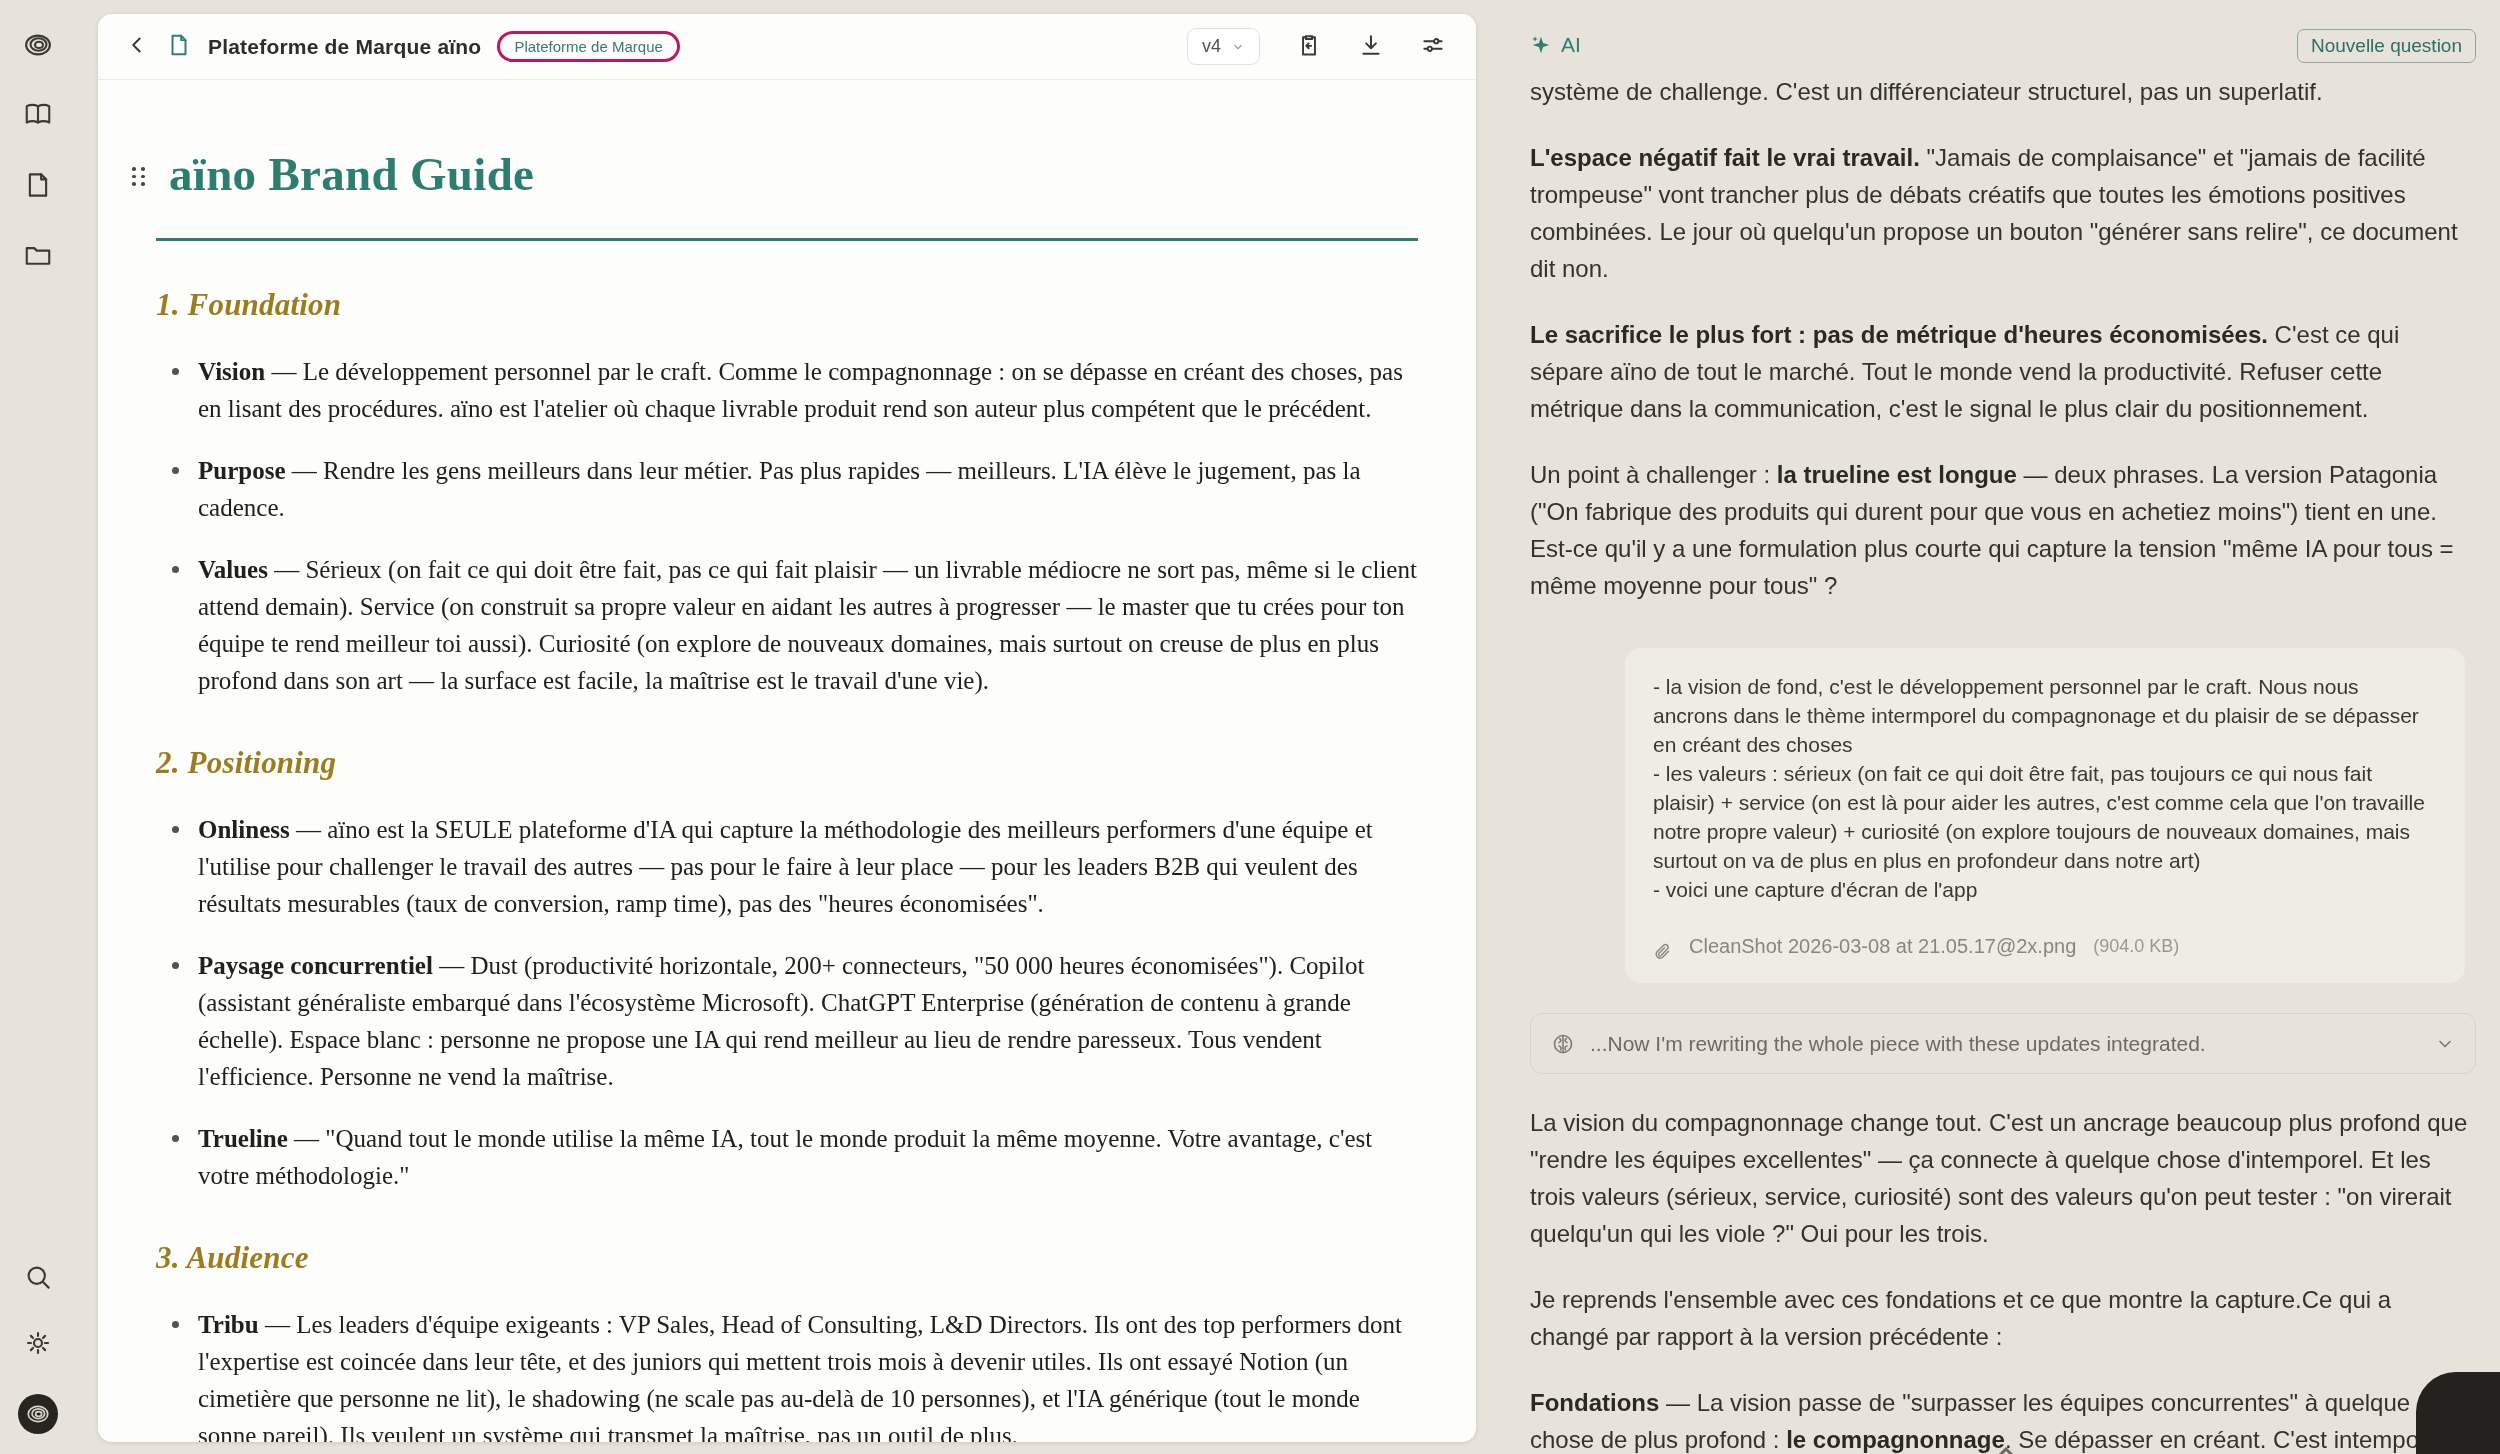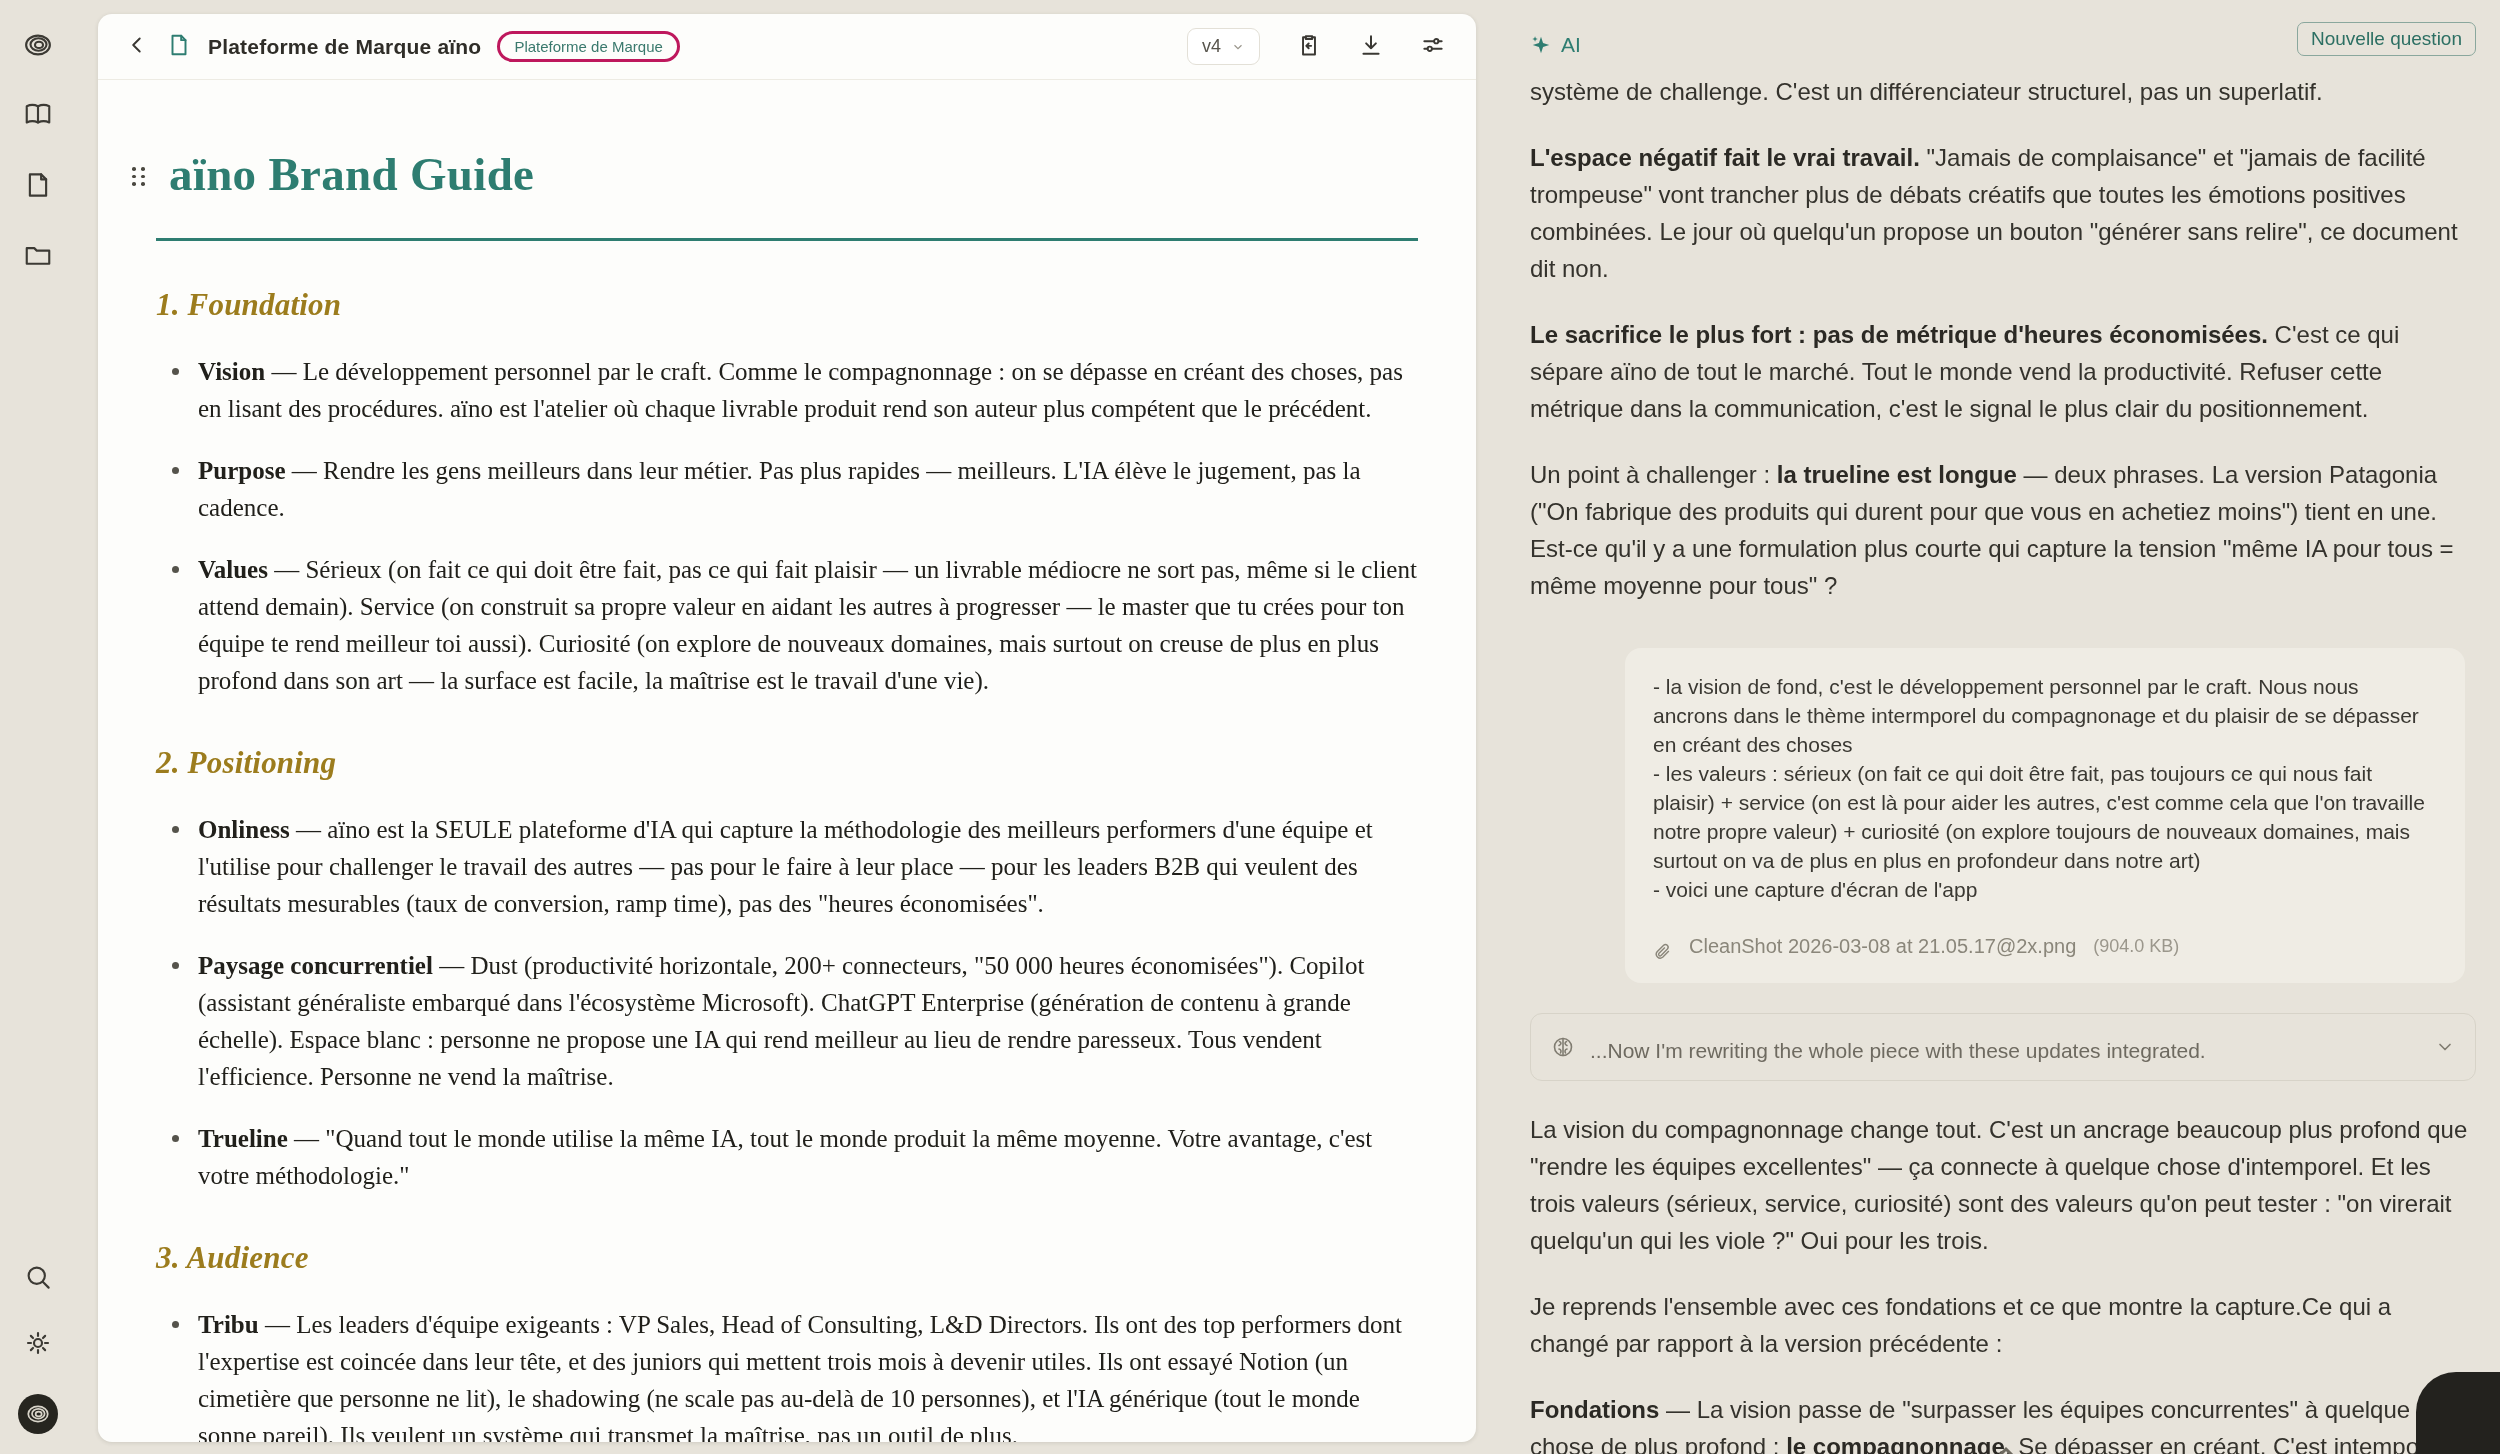--- a/index.html
+++ b/index.html
@@ -39,39 +39,39 @@
   .drag i{width:3.6px;height:3.6px;border-radius:50%;background:#4a4840;display:block;}
   h1.doc-title{margin:13px;font-size:47px;line-height:1.15;color:var(--teal);font-weight:bold;letter-spacing:.3px;}
   h2.sec{margin:46px 0 0;font-size:31px;font-style:italic;font-weight:bold;color:var(--gold);letter-spacing:.2px;}
   ul.doc-list{list-style:none;margin:30px 0 0;padding:0;}
   ul.doc-list li{position:relative;padding-left:42px;font-size:25px;line-height:37px;margin-bottom:25px;}
   ul.doc-list li::before{content:"";position:absolute;left:16px;top:15px;width:7px;height:7px;border-radius:50%;background:#55534b;}
   ul.doc-list strong{font-weight:bold;}
 
   
   .chat{flex:1;position:relative;padding:22px 24px 0 54px;font-size:24px;line-height:37px;color:var(--chatink);overflow:hidden;}
-  .chat-top{display:flex;justify-content:space-between;align-items:flex-start;margin-bottom:10px;}
+  .chat-top{display:flex;justify-content:space-between;align-items:flex-end;margin-bottom:10px;}
   .ai-label{display:flex;align-items:center;gap:9px;color:var(--teal);font-size:21px;padding-top:4px;}
   .ai-label svg{width:22px;height:22px;fill:var(--teal);stroke:none;}
   .btn-newq{border:1px solid #8aa79d;color:#2c6f63;background:transparent;border-radius:7px;padding:5px 13px;font-size:19px;font-family:inherit;cursor:pointer;white-space:nowrap;}
   .chat p{margin:0 0 29px;}
   .chat p strong{color:#2b2924;}
   .clip-line{white-space:nowrap;overflow:hidden;}
 
   .user-card{margin:44px 0 30px 95px;width:840px;background:#efece4;border-radius:16px;padding:24px 28px 22px;
              font-size:21px;line-height:29px;color:#3a3832;}
   .user-card .msg{white-space:pre-line;}
   .attachment{display:flex;align-items:flex-end;gap:17px;margin-top:28px;color:var(--muted);font-size:20px;cursor:pointer;}
   .attachment svg{width:19px;height:19px;stroke:var(--muted);fill:none;stroke-width:1.8;flex:none;}
   .attachment .size{color:#9b978c;font-size:18px;}
 
   .thinking{display:flex;align-items:center;gap:15px;border:1px solid #d7d3c8;border-radius:12px;padding:11px 20px;
             color:#6e6a60;font-size:21px;margin:0 0 30px;cursor:pointer;}
   .thinking svg{width:24px;height:24px;stroke:#807c71;fill:none;stroke-width:1.6;stroke-linecap:round;stroke-linejoin:round;flex:none;}
-  .thinking .t-label{flex:1;margin-top:7px;}
+  .thinking .t-label{flex:1;}
 
   .scroll-chevron{position:absolute;bottom:-12px;left:510px;width:40px;height:26px;cursor:pointer;}
   .scroll-chevron svg{width:40px;height:26px;stroke:#6e6a60;stroke-width:3;fill:none;stroke-linecap:round;}
   .dark-corner{position:absolute;right:-56px;bottom:-58px;width:140px;height:140px;background:#23221e;border-radius:40px;}
 </style>
 </head>
 <body>
 
 <div class="screen">
 

